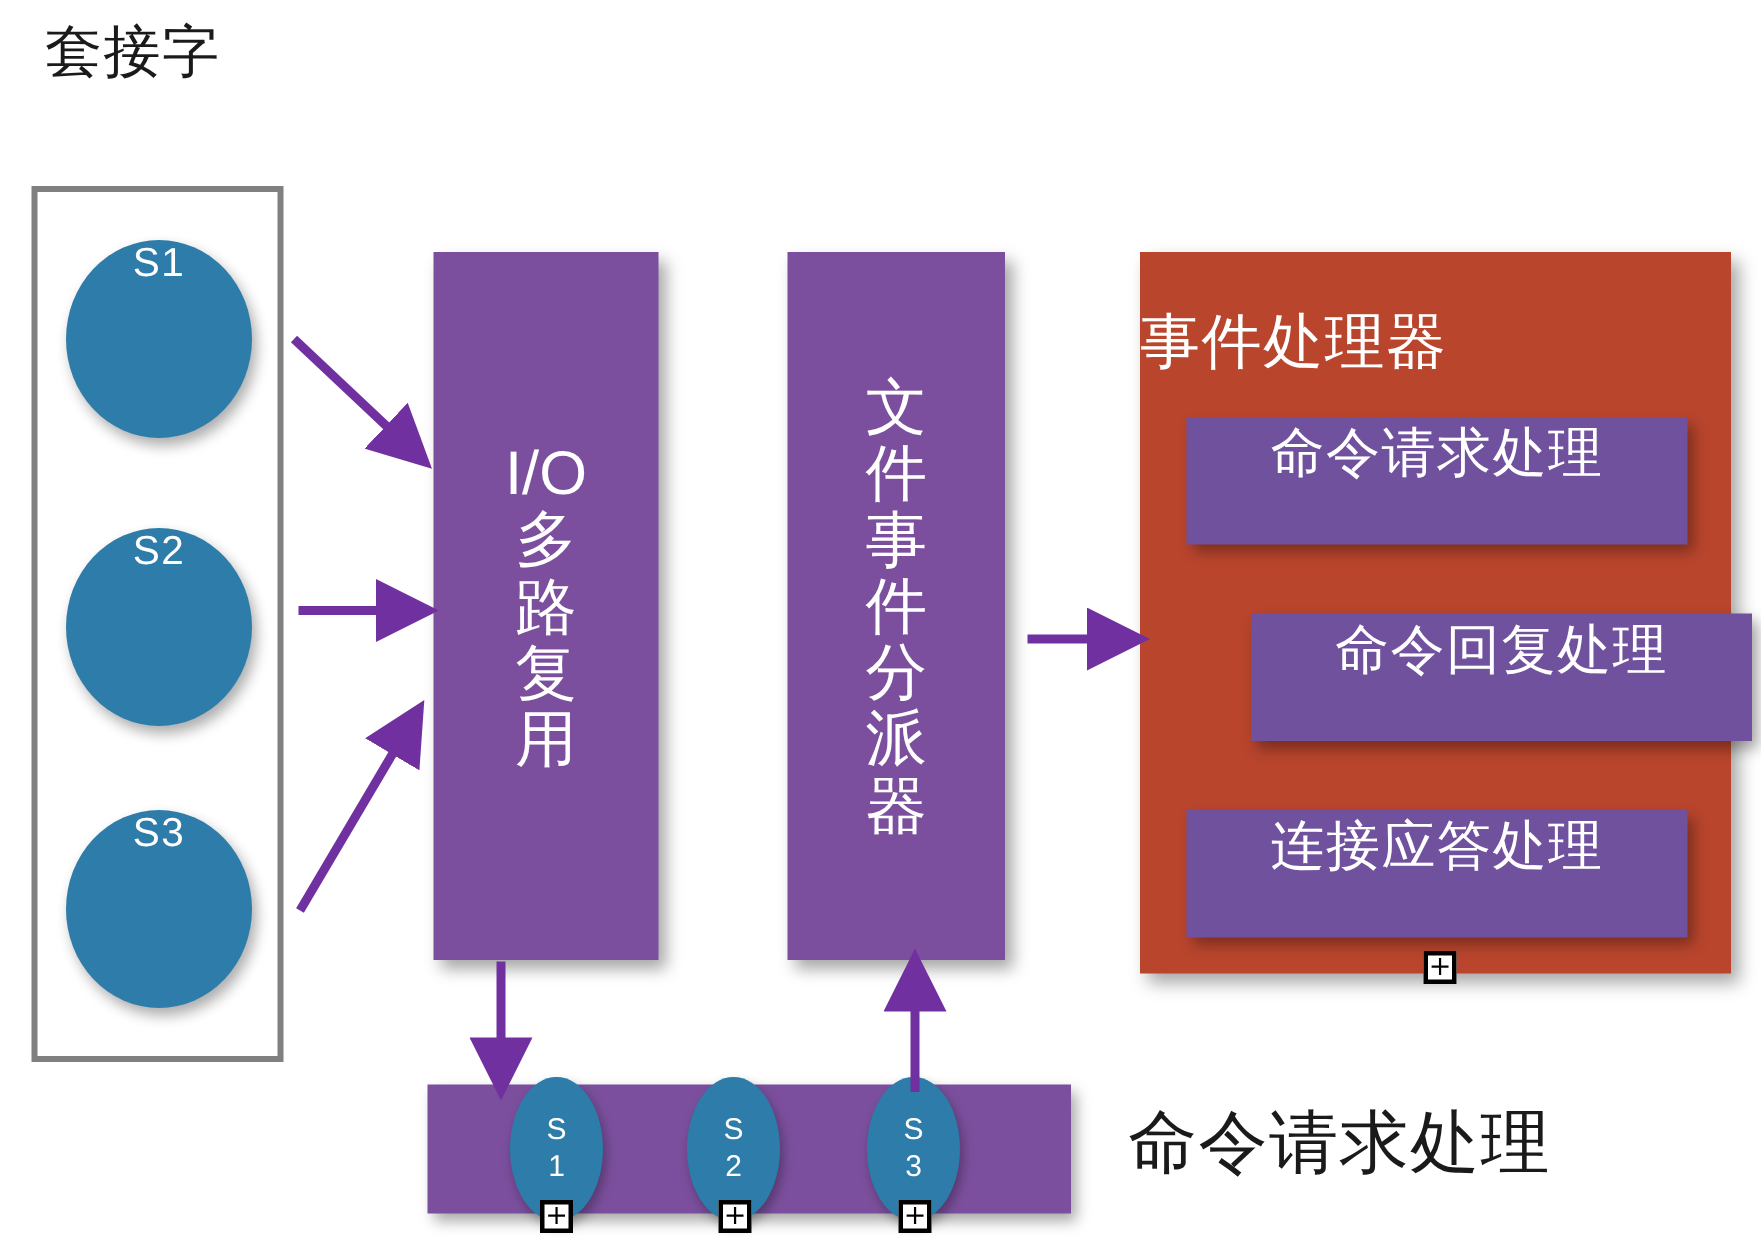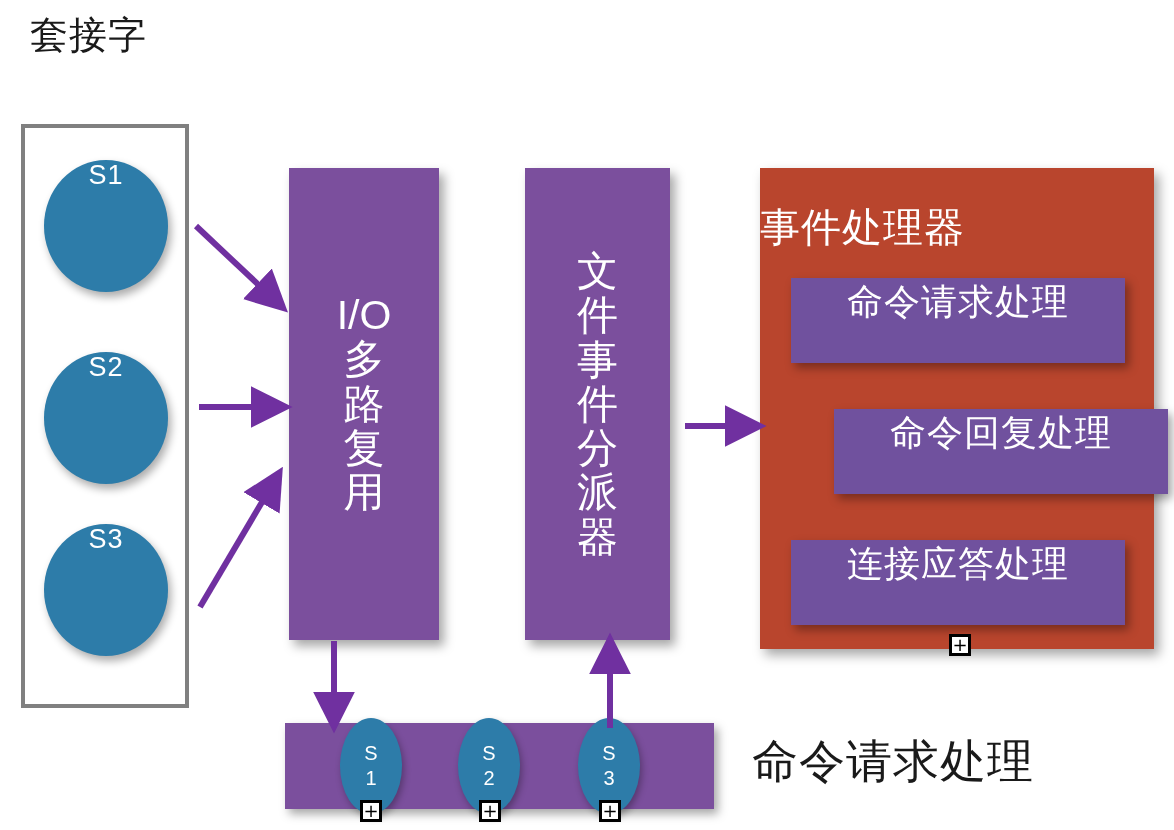--- a/index.html
+++ b/index.html
@@ -50,21 +50,21 @@
     color: #ffffff;
     display: flex;
     justify-content: center;
     text-align: center;
     font-size: 27px;
     letter-spacing: 1px;
     box-shadow: 3px 5px 9px rgba(0,0,0,0.33);
   }
   .socket-node.s1 { left: 44px;  top: 160px; width: 124px; height: 132px; }
   .socket-node.s2 { left: 44px;  top: 352px; width: 124px; height: 132px; }
-  .socket-node.s3 { left: 44px;  top: 524px; width: 124px; height: 132px; }
+  .socket-node.s3 { left: 44px;  top: 540px; width: 124px; height: 132px; }
 
   
   .vbox {
     position: absolute;
     background: #7b4f9d;
     box-shadow: 5px 6px 10px rgba(0,0,0,0.35);
     color: #ffffff;
   }
   .vbox .vtext {
     position: absolute;

